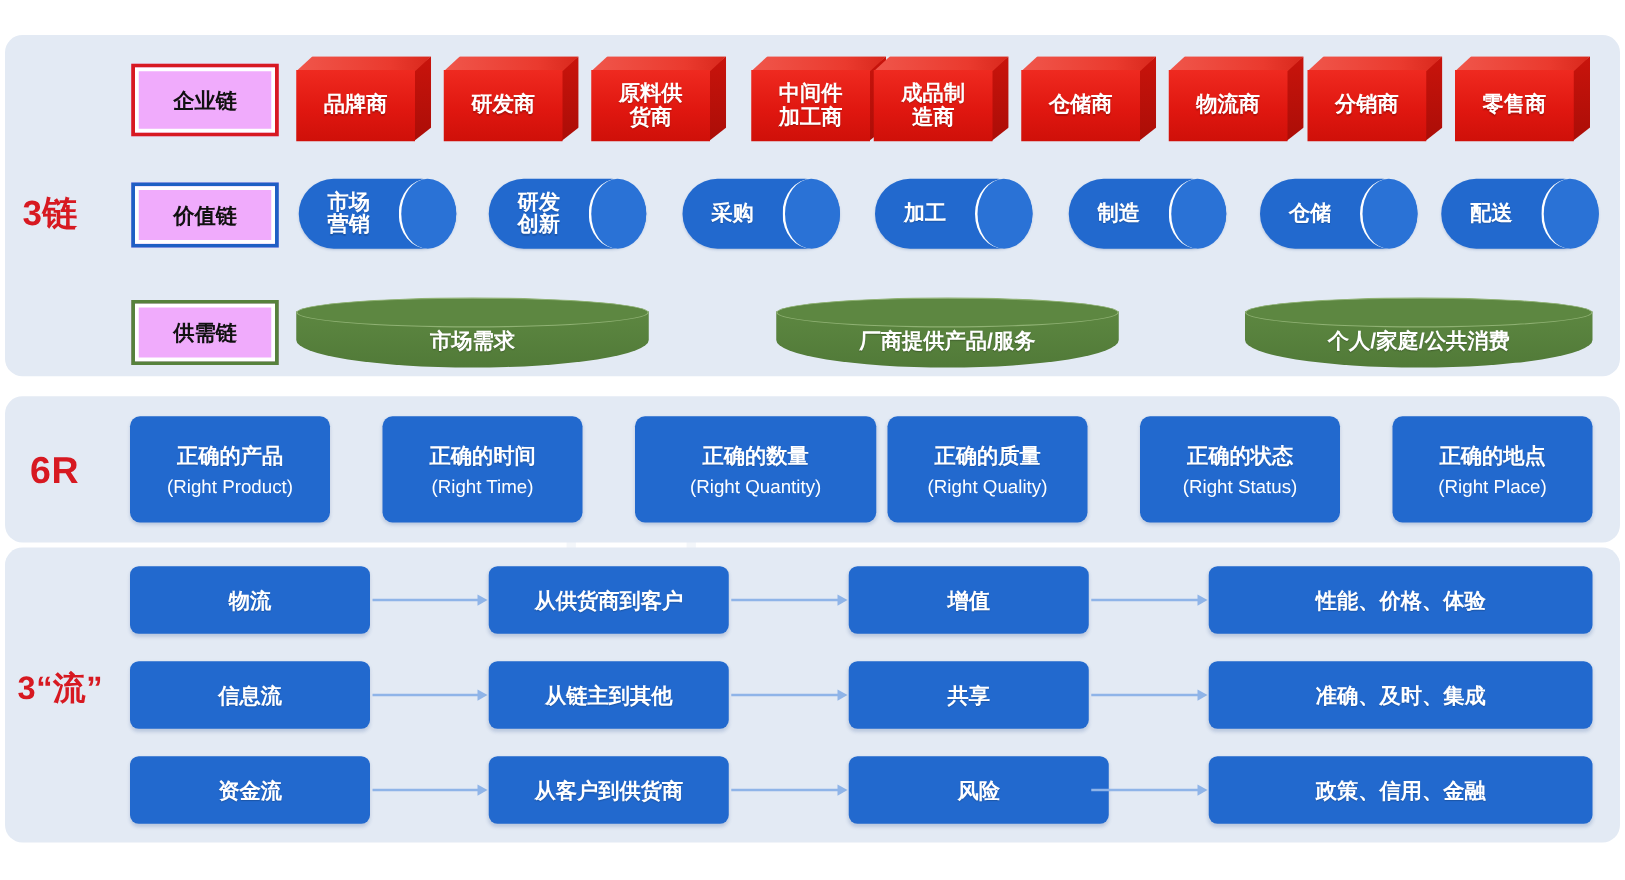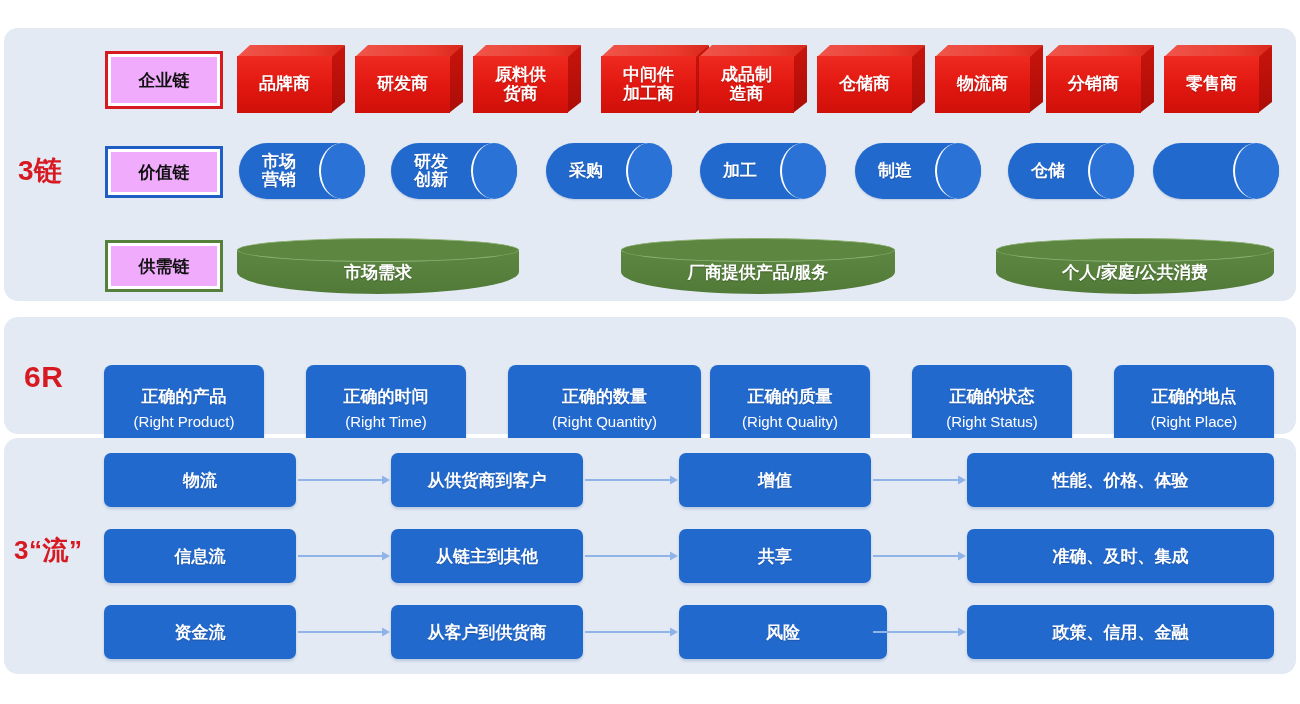--- a/index.html
+++ b/index.html
@@ -120,21 +120,20 @@
   }
 
   
   .card6r {
     position: absolute; top: 333px; height: 85px;
     background: #2269ce; border-radius: 8px;
     display: flex; flex-direction: column;
     align-items: center; justify-content: center;
     color: #fff; text-align: center; gap: 5px;
     box-shadow: 0 2px 3px rgba(30,70,140,.2);
-    margin-top: 32px;
   }
   .card6r .cn { font-size: 17px; font-weight: bold; text-shadow: 0 1px 1px rgba(0,0,0,.2); }
   .card6r .en { font-size: 15px; font-weight: normal; }
 
   
   .flowbox {
     position: absolute; height: 54px;
     background: #2269ce; border-radius: 7px;
     display: flex; align-items: center; justify-content: center;
     color: #fff; font-weight: bold; font-size: 17px;
@@ -260,20 +259,21 @@
         <div class="txt">制造</div>
       </div>
       <div class="cyl-h" style="left: 1008px; width: 126px;">
         <div class="body"></div>
         <div class="cap"></div>
         <div class="txt">仓储</div>
       </div>
       <div class="cyl-h" style="left: 1153px; width: 126px;">
         <div class="body"></div>
         <div class="cap"></div>
+        <div class="txt">配送</div>
       </div>
     </div>
   <div id="supply-nodes">
       <div class="cyl-g" style="left: 237px; width: 282px;">
         <div class="gbody"></div>
         <div class="gtop"></div>
         <div class="gtxt">市场需求</div>
       </div>
       <div class="cyl-g" style="left: 621px; width: 274px;">
         <div class="gbody"></div>

